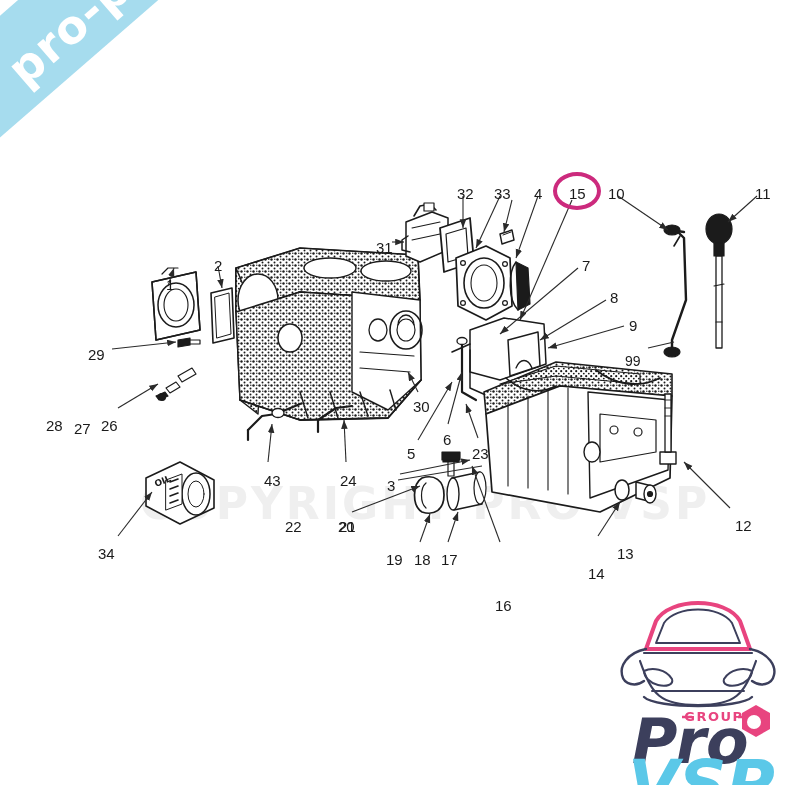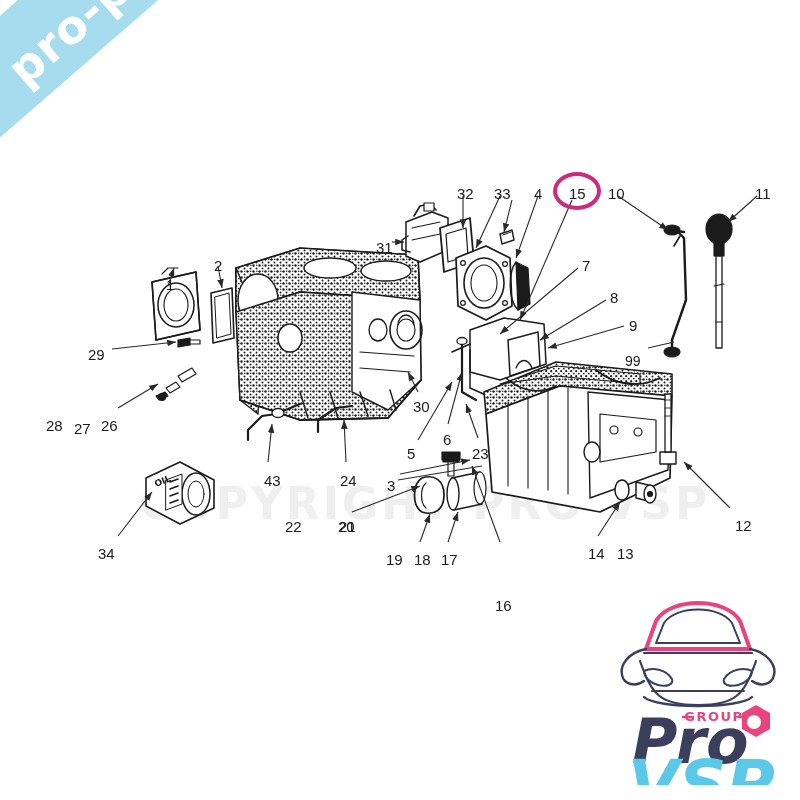--- a/index.html
+++ b/index.html
@@ -296,21 +296,21 @@
       <div class="lbl" style="left: 98px; top: 546px;">34</div>
       <div class="lbl" style="left: 264px; top: 473px;">43</div>
       <div class="lbl" style="left: 340px; top: 473px;">24</div>
       <div class="lbl" style="left: 285px; top: 519px;">22</div>
       <div class="lbl" style="left: 312px; top: 519px; margin-left: 27px;">21</div>
       <div class="lbl" style="left: 338px; top: 519px;">20</div>
       <div class="lbl" style="left: 386px; top: 552px;">19</div>
       <div class="lbl" style="left: 414px; top: 552px;">18</div>
       <div class="lbl" style="left: 441px; top: 552px;">17</div>
       <div class="lbl" style="left: 495px; top: 552px; margin-top: 46px;">16</div>
-      <div class="lbl" style="left: 588px; top: 546px;">14</div>
+      <div class="lbl" style="left: 588px; top: 566px;">14</div>
       <div class="lbl" style="left: 617px; top: 546px;">13</div>
       <div class="lbl" style="left: 735px; top: 518px;">12</div>
       <div class="lbl" style="left: 376px; top: 240px; text-align: center;">31</div>
       <div class="lbl" style="left: 457px; top: 186px;">32</div>
       <div class="lbl" style="left: 494px; top: 186px;">33</div>
       <div class="lbl" style="left: 534px; top: 186px;">4</div>
       <div class="lbl" style="left: 569px; top: 186px;">15</div>
       <div class="lbl" style="left: 608px; top: 186px; text-align: center;">10</div>
       <div class="lbl" style="left: 755px; top: 186px;">11</div>
       <div class="lbl" style="left: 582px; top: 258px;">7</div>

